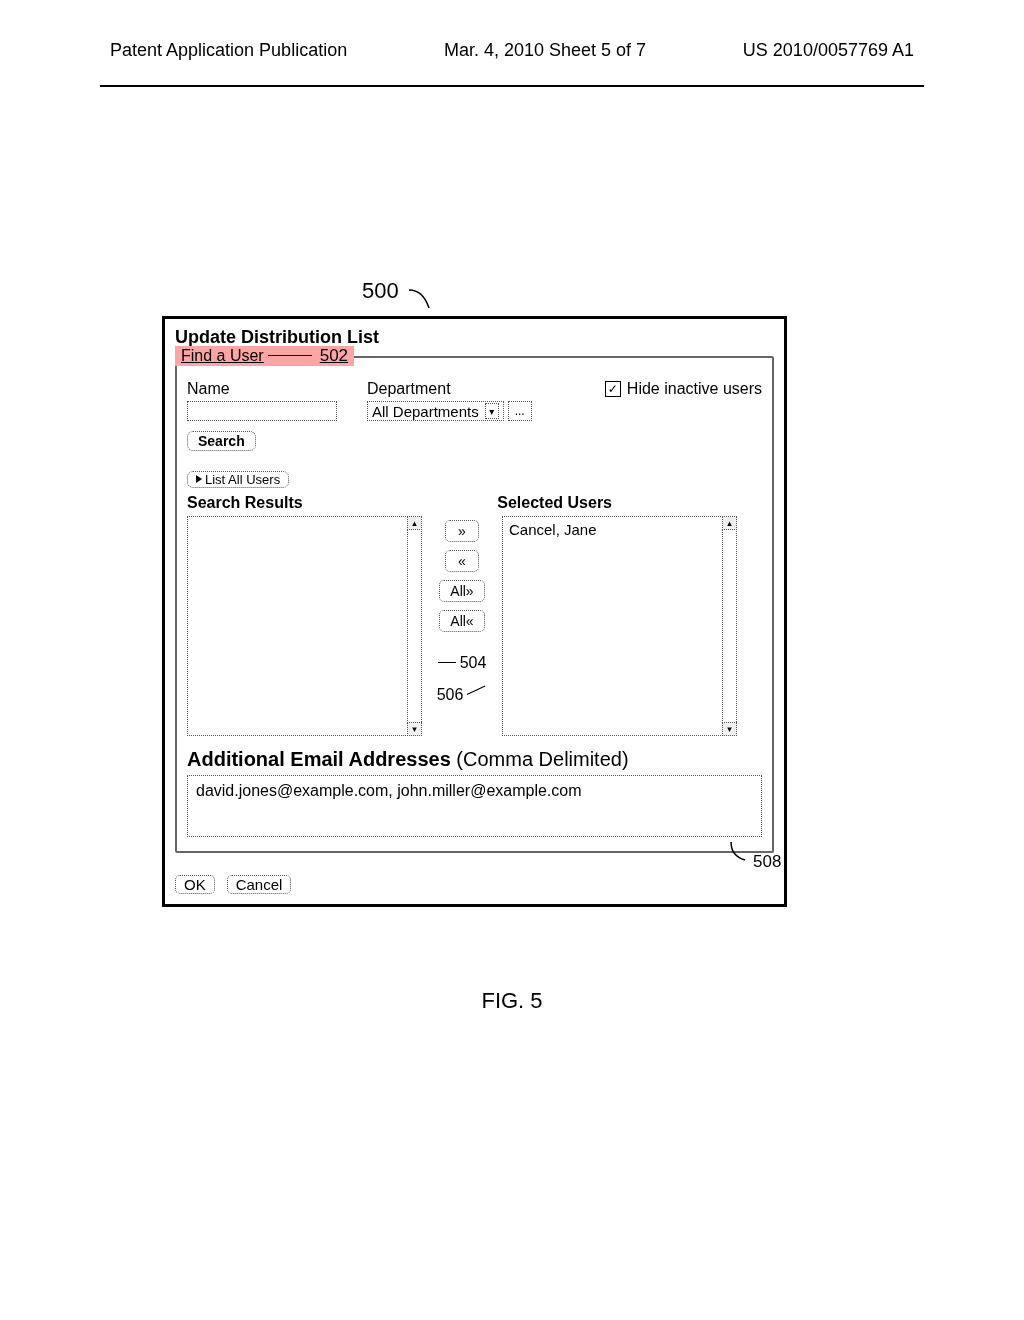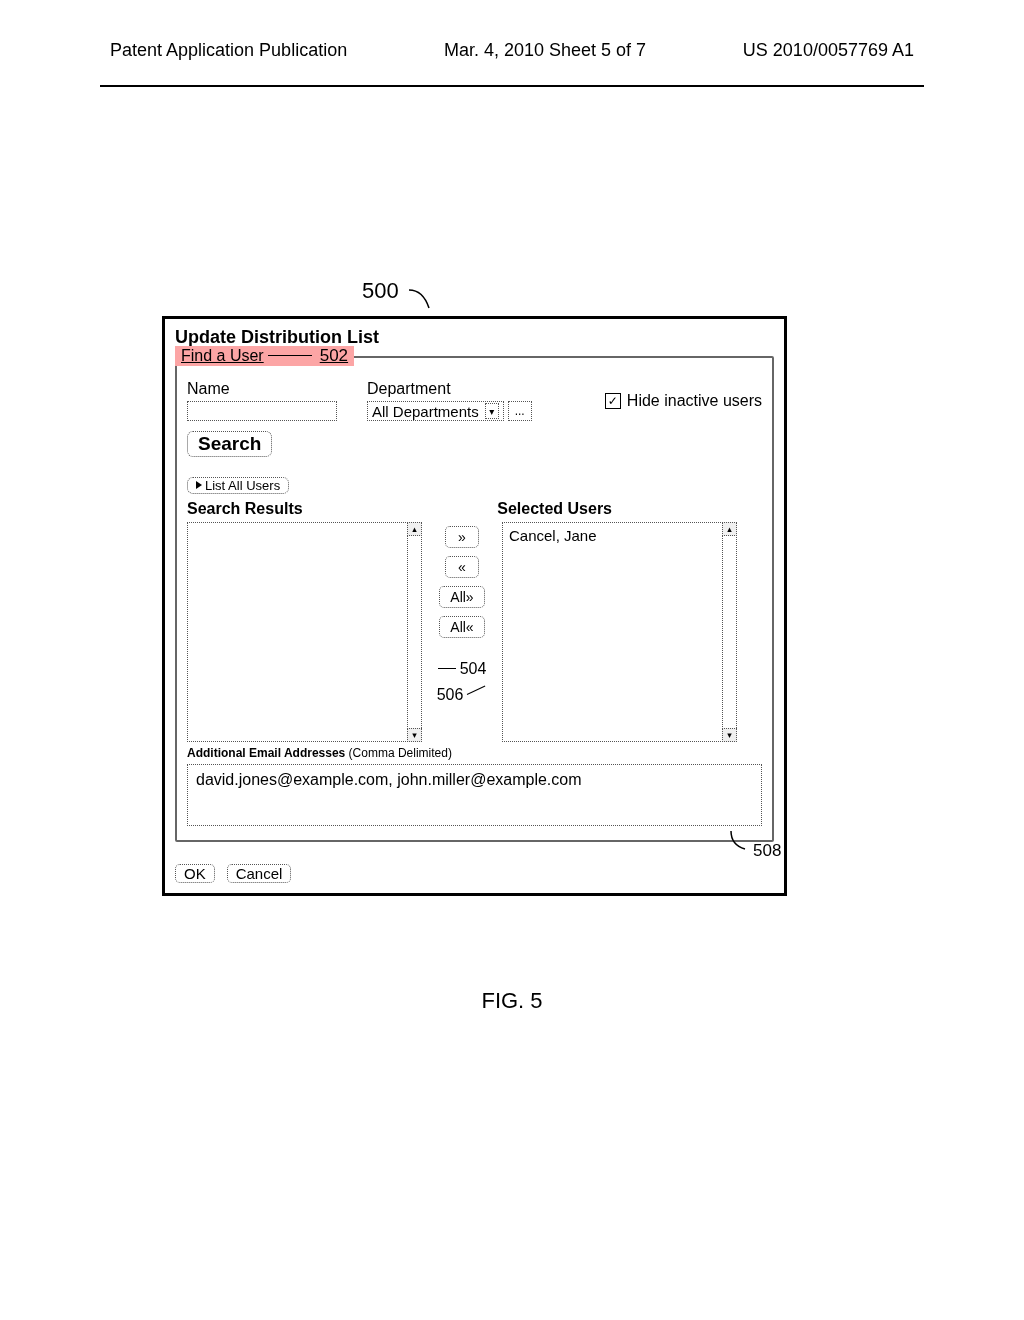--- a/index.html
+++ b/index.html
@@ -80,21 +80,21 @@
   }
   .legend-lead {
     display:inline-block;
     width:44px;
     border-top:1.5px solid #000;
     position:relative;
     top:-1px;
   }
   .legend-num { font-size:17px; margin-left:4px; }
 
-  .row1 { display:flex; align-items:center; gap:30px; margin-top:12px; }
+  .row1 { display:flex; align-items:flex-start; gap:30px; margin-top:12px; }
   .col { display:flex; flex-direction:column; }
   .label { font-size:16px; margin-bottom:3px; }
   .text-input {
     border: 1px dotted #555;
     height: 20px;
     width: 150px;
     background:#fff;
   }
   .dept-row { display:flex; align-items:center; gap:4px; }
   .dept-select {
@@ -120,21 +120,21 @@
   .hide-inactive { display:flex; align-items:center; gap:6px; margin-left:auto; font-size:16px; }
   .checkbox {
     width:16px; height:16px; border:1.5px solid #000;
     display:flex; align-items:center; justify-content:center;
     font-size:12px;
   }
   .btn {
     border: 1.5px dotted #555;
     border-radius: 6px;
     padding: 1px 10px;
-    font-size: 19px;
+    font-size: 14px;
     font-weight: bold;
     background:#fff;
     display:inline-block;
   }
   .btn-small {
     border: 1.5px dotted #555;
     border-radius: 6px;
     padding: 0px 8px;
     font-size: 13px;
     background:#fff;
@@ -194,24 +194,24 @@
     padding: 0 6px;
     min-width:34px;
     height:22px;
     font-size:14px;
     display:flex; align-items:center; justify-content:center;
     background:#fff;
   }
   .xbtn.wide { min-width:46px; }
   .ref-504 { font-size:16px; display:flex; align-items:center; gap:4px; margin-top:14px; }
   .ref-504 .dash { width:18px; border-top:1.5px solid #000; }
-  .ref-506 { font-size:16px; display:flex; align-items:center; gap:4px;}
+  .ref-506 { font-size:16px; margin-top:6px; display:flex; align-items:center; gap:4px;}
   .ref-506 .dash { width:20px; border-top:1.5px solid #000; transform:rotate(-25deg); transform-origin:left center; }
 
-  .addl-label { font-size:12px; margin-top:4px; }
+  .addl-label { font-size:20px; margin-top:12px; }
   .addl-label b { font-weight:bold; }
   .addl-box {
     border: 1px dotted #555;
     margin-top:4px;
     padding:6px 8px 36px 8px;
     font-size:16px;
   }
   .ref-508 {
     position:absolute;
     left: 562px;

